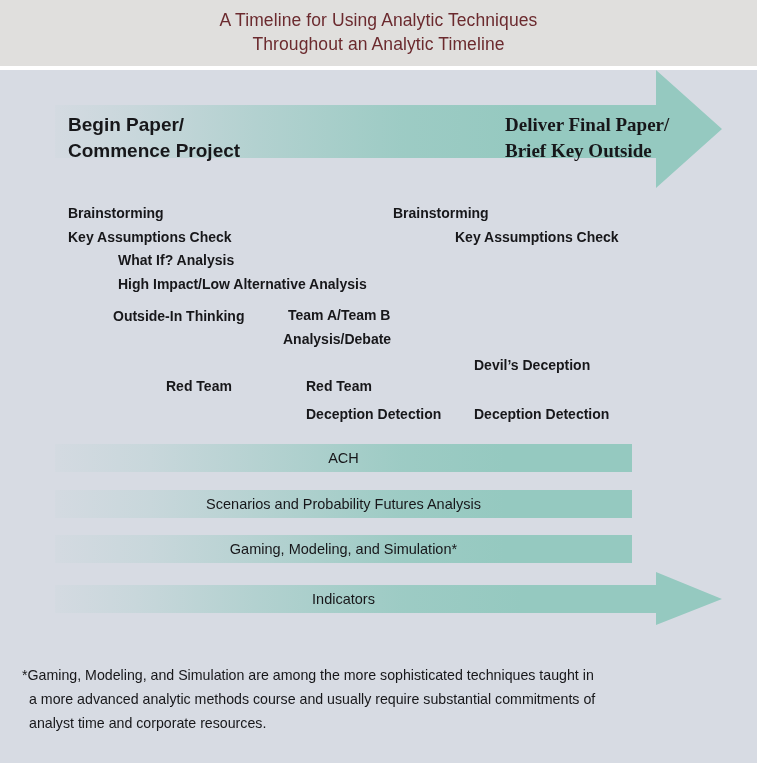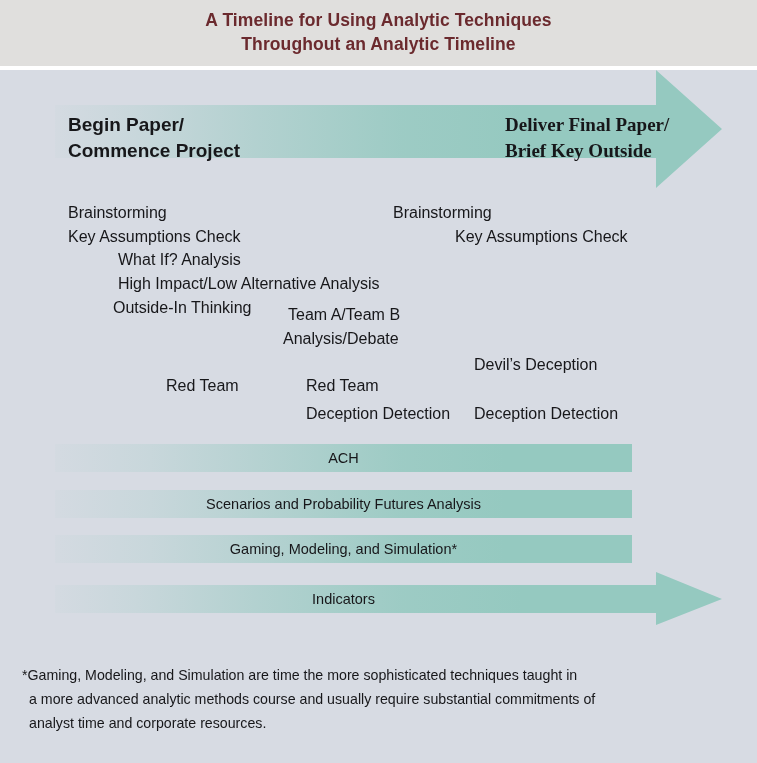--- a/index.html
+++ b/index.html
@@ -33,21 +33,21 @@
     height: 4px;
     background: #ffffff;
   }
   #title {
     position: absolute;
     left: 0; top: 8px;
     width: 757px;
     text-align: center;
     color: #6b2a2e;
     font-size: 17.5px;
-    font-weight: bold;
+    font-weight: normal;
     line-height: 24px;
     letter-spacing: 0.1px;
   }
   
   .arrow-wrap {
     position: absolute;
   }
   .arrow-wrap svg {
     display: block;
   }
@@ -71,22 +71,22 @@
     width: 100%;
     text-align: center;
     font-size: 14.5px;
     font-weight: normal;
     color: #17171a;
     white-space: nowrap;
   }
   
   .tlabel {
     position: absolute;
-    font-size: 16px;
-    font-weight: normal;
+    font-size: 14px;
+    font-weight: bold;
     color: #17171a;
     white-space: nowrap;
     line-height: 26px;
   }
   .arrow-text {
     position: absolute;
     font-size: 19px;
     font-weight: bold;
     color: #17171a;
     white-space: nowrap;
@@ -139,21 +139,21 @@
   </div>
   <div class="arrow-text" style="left:505px; top:112px;font-family:Liberation Serif, serif;">
     <div>Deliver Final Paper/</div>
     <div>Brief Key Outside</div>
   </div>
 
   <div class="tlabel" style="left:68px;  top:200px;">Brainstorming</div>
   <div class="tlabel" style="left:68px;  top:224px;">Key Assumptions Check</div>
   <div class="tlabel" style="left:118px; top:247px;">What If? Analysis</div>
   <div class="tlabel" style="left:118px; top:271px;">High Impact/Low Alternative Analysis</div>
-  <div class="tlabel" style="left:113px; top:295px;">Outside-In Thinking</div>
+  <div class="tlabel" style="left:113px; top:303px;">Outside-In Thinking</div>
 
   <div class="tlabel" style="left:393px; top:200px;">Brainstorming</div>
   <div class="tlabel" style="left:455px; top:224px;">Key Assumptions Check</div>
 
   <div class="tlabel" style="left:288px; top:302px;">Team A/Team B</div>
   <div class="tlabel" style="left:283px; top:326px;">Analysis/Debate</div>
   <div class="tlabel" style="left:474px; top:352px;">Devil’s Deception</div>
   <div class="tlabel" style="left:166px; top:373px;">Red Team</div>
   <div class="tlabel" style="left:306px; top:373px;">Red Team</div>
   <div class="tlabel" style="left:306px; top:401px;">Deception Detection</div>
@@ -180,18 +180,18 @@
           <stop offset="70%" stop-color="#95c9c0" stop-opacity="1"></stop>
           <stop offset="100%" stop-color="#95c9c0" stop-opacity="1"></stop>
         </linearGradient>
       </defs>
       <path d="M 0,13 L 601,13 L 601,0 L 667,27 L 601,53 L 601,41 L 0,41 Z" fill="url(#gradArrowInd)"></path>
     </svg>
   </div>
   <div class="bar-label" style="left:55px; top:585px; width:577px;">Indicators</div>
 
   <div id="footnote">
-    <div>*Gaming, Modeling, and Simulation are time the more sophisticated techniques taught in</div>
+    <div>*Gaming, Modeling, and Simulation are among the more sophisticated techniques taught in</div>
     <div class="indent">a more advanced analytic methods course and usually require substantial commitments of</div>
     <div class="indent">analyst time and corporate resources.</div>
   </div>
 
 </div>
 
 </body></html>

